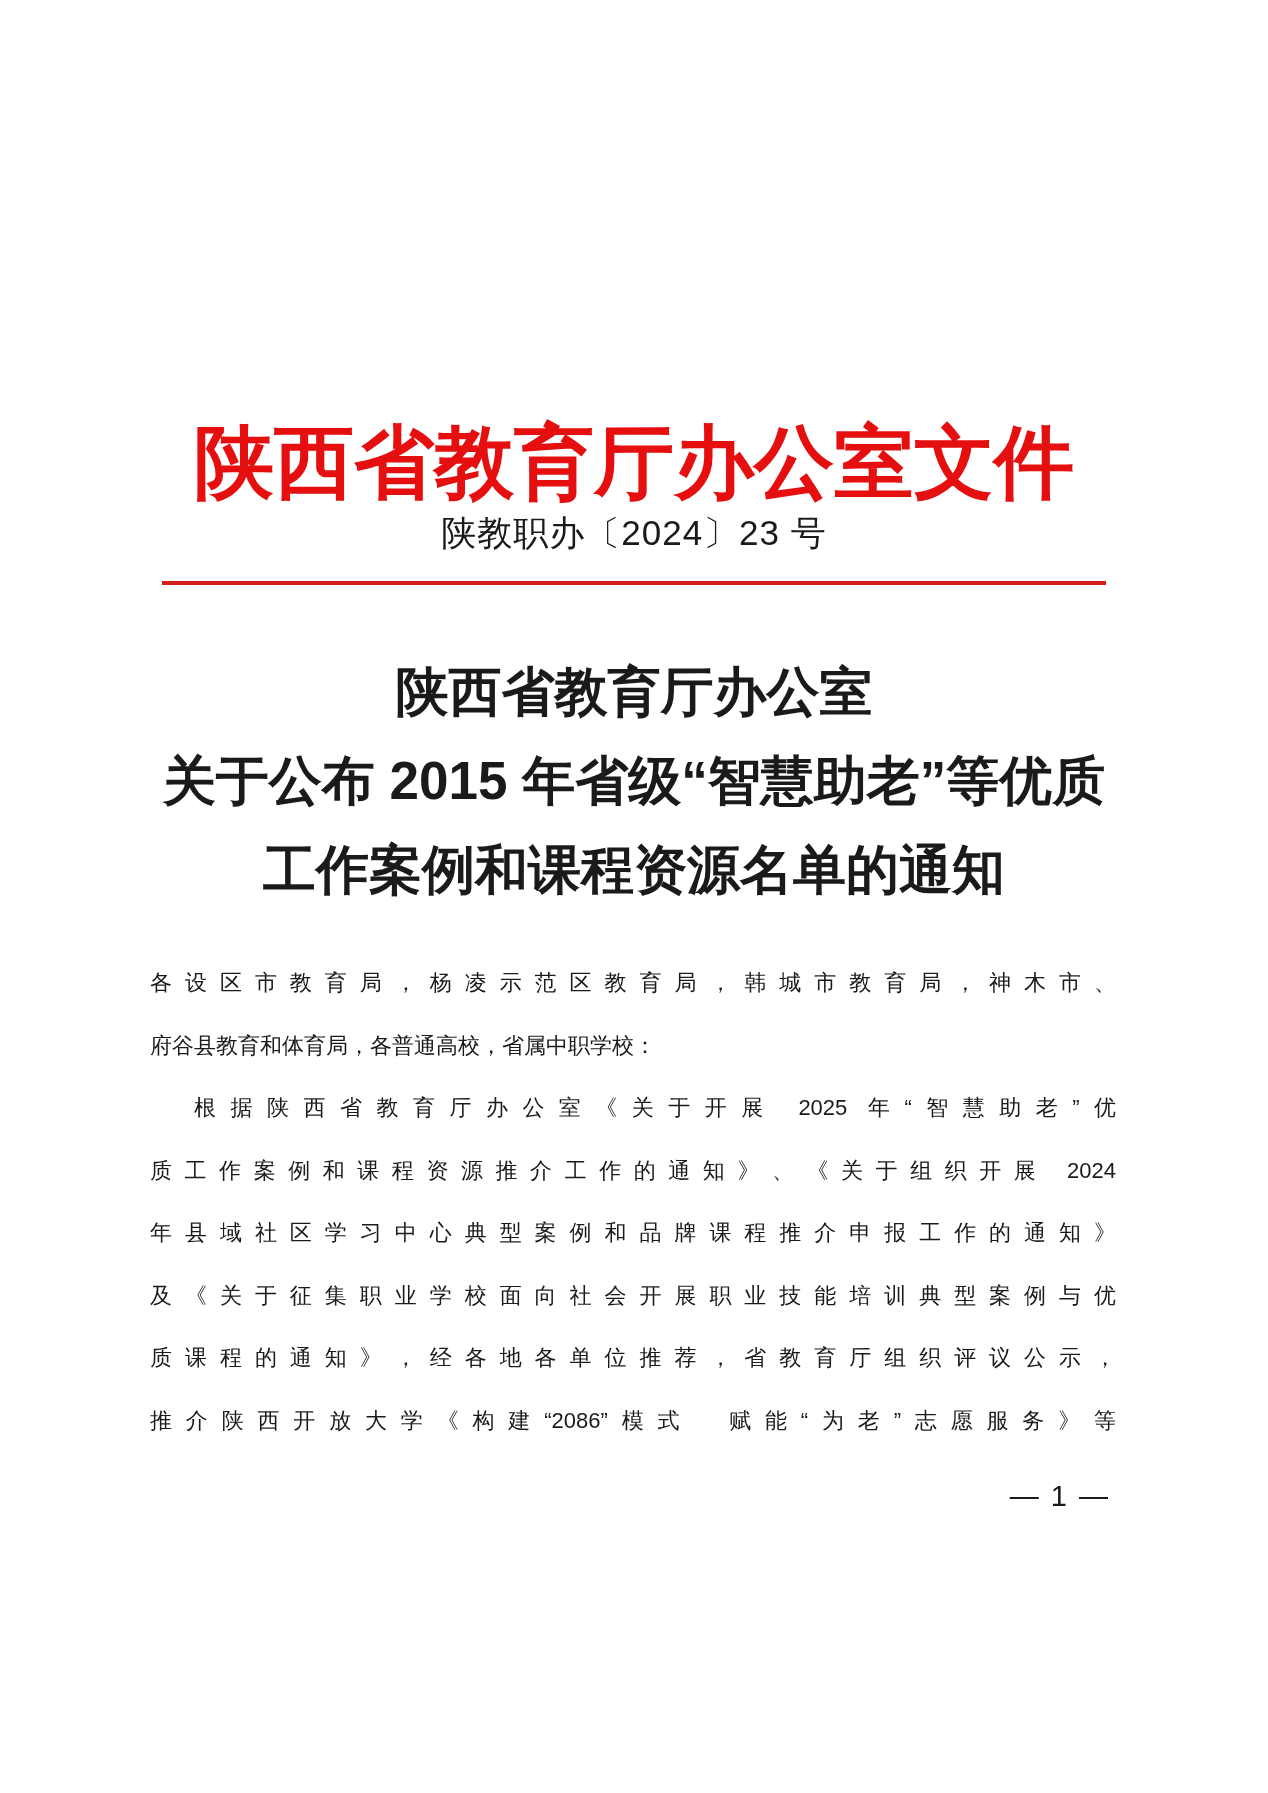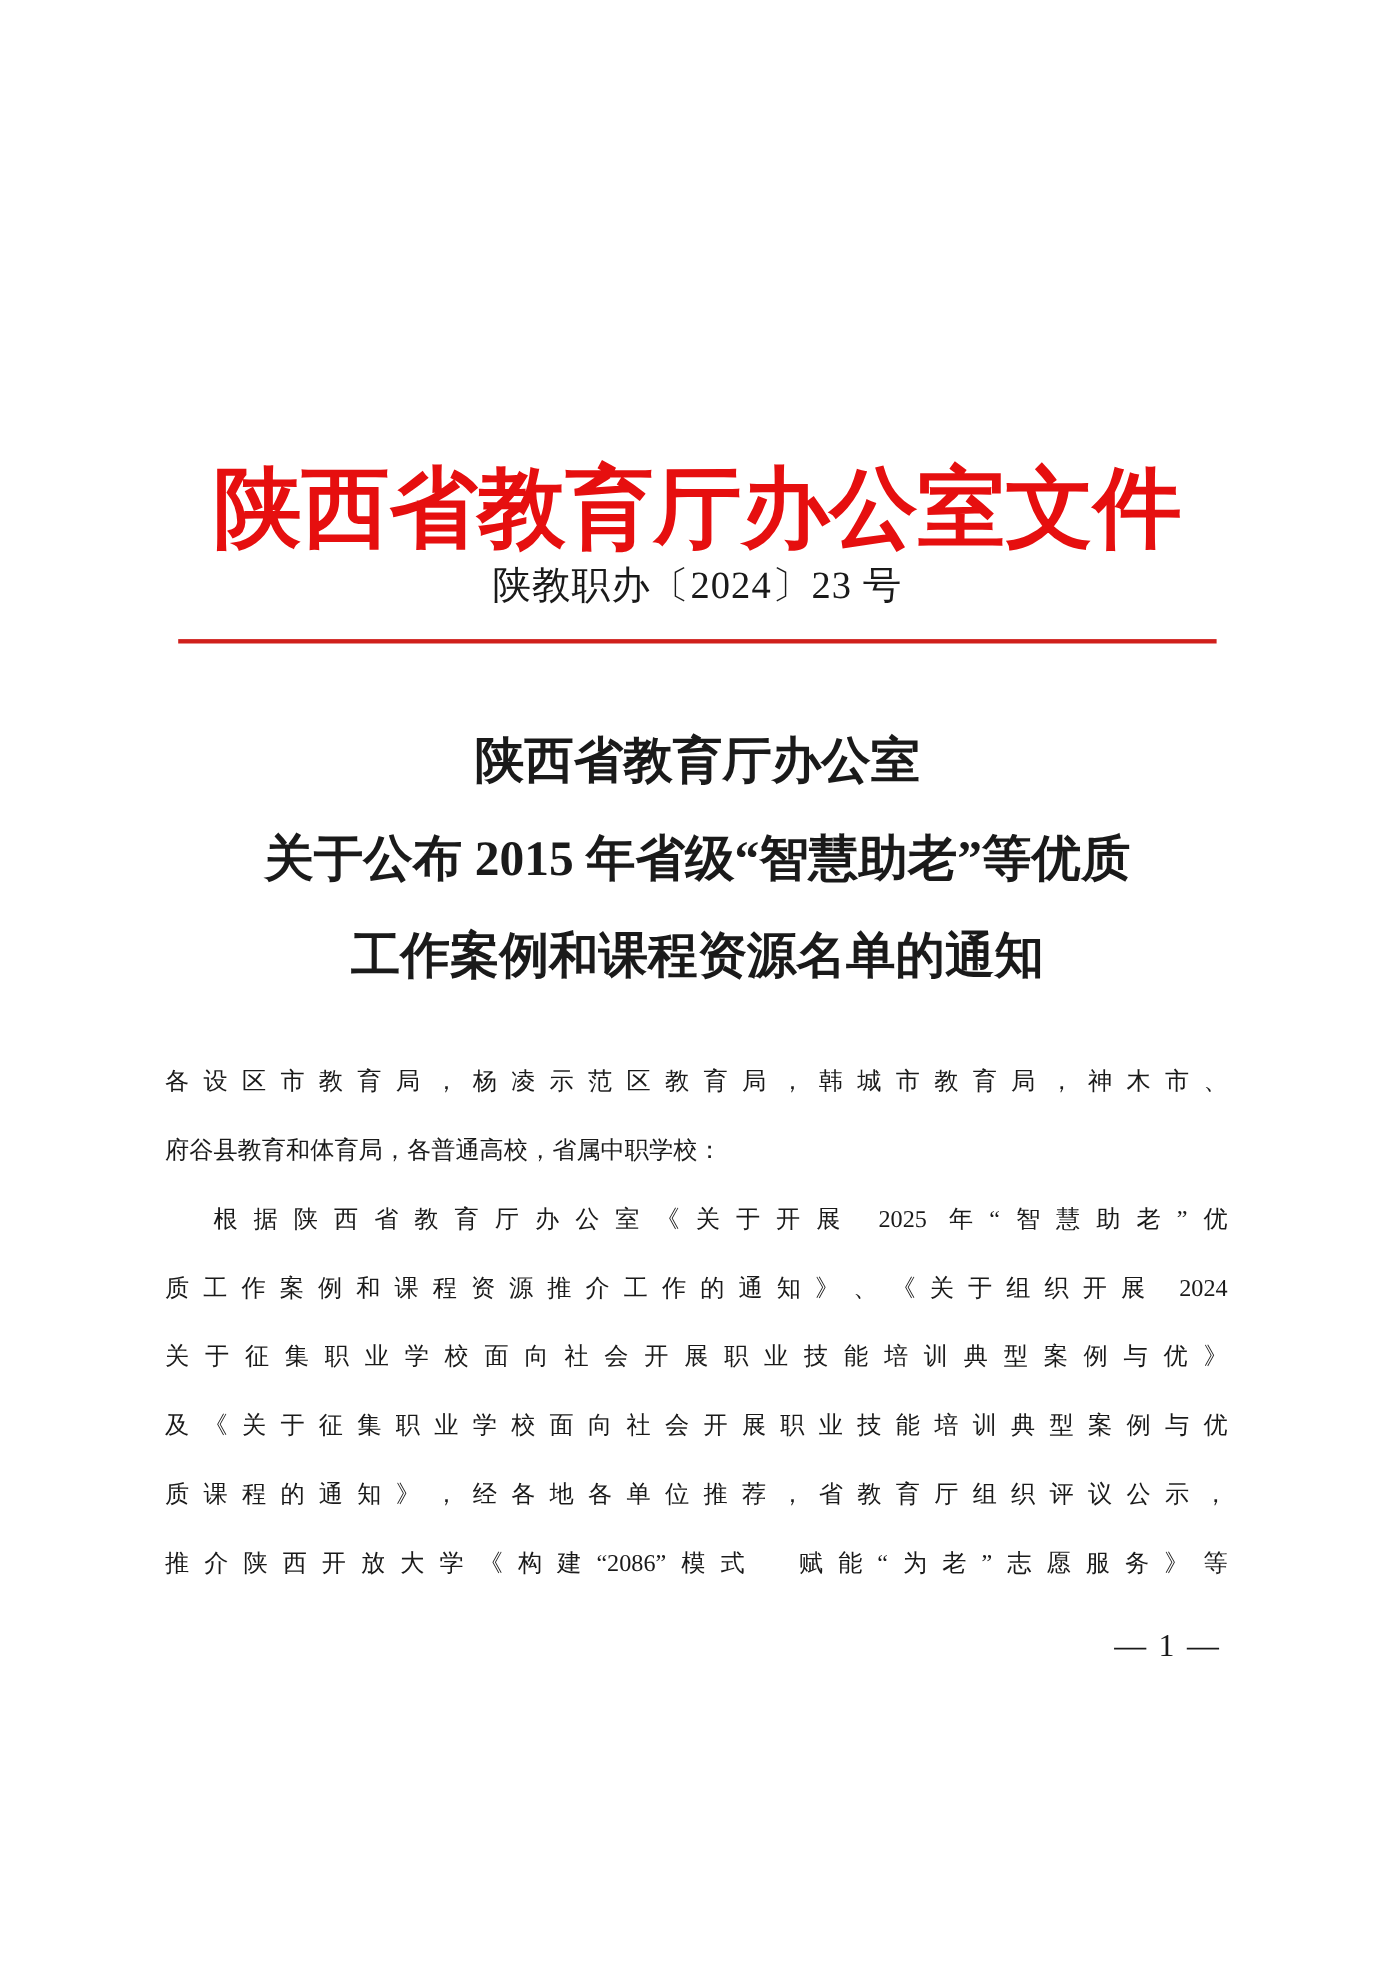--- a/index.html
+++ b/index.html
@@ -8,21 +8,21 @@
     background: #ffffff;
   }
   .page {
     position: relative;
     width: 1268px;
     height: 1793px;
     margin: 0 auto;
     background: #ffffff;
     box-sizing: border-box;
     padding-top: 415px;
-    font-family: Liberation Serif, serif;
+    font-family: Liberation Sans, sans-serif;
     color: #1a1a1a;
     overflow: hidden;
   }
   .banner {
     margin: 0;
     text-align: center;
     color: #e60f0f;
     font-weight: bold;
     font-size: 80px;
     line-height: 96px;
@@ -38,21 +38,21 @@
   .red-rule {
     width: 944px;
     height: 4px;
     margin: 26px auto 0 auto;
     background: #d0201c;
   }
   .doc-title {
     margin-top: 62px;
     text-align: center;
     font-weight: bold;
-    font-size: 45px;
+    font-size: 53px;
   }
   .title-line {
     line-height: 89px;
     white-space: nowrap;
   }
   .doc-body {
     margin: 38px 152px 0 150px;
     font-size: 22px;
     line-height: 62.5px;
   }
@@ -95,21 +95,21 @@
     <div class="title-line">陕西省教育厅办公室</div>
     <div class="title-line">关于公布 2015 年省级“智慧助老”等优质</div>
     <div class="title-line">工作案例和课程资源名单的通知</div>
   </section>
 
   <section class="doc-body">
     <p class="body-line">各设区市教育局，杨凌示范区教育局，韩城市教育局，神木市、</p>
     <p class="body-line no-stretch">府谷县教育和体育局，各普通高校，省属中职学校：</p>
     <p class="body-line indent">根据陕西省教育厅办公室《关于开展 2025 年“智慧助老”优</p>
     <p class="body-line">质工作案例和课程资源推介工作的通知》、《关于组织开展 2024</p>
-    <p class="body-line">关于征集职业学校面向社会开展职业技能培训典型案例与优》</p>
+    <p class="body-line">年县域社区学习中心典型案例和品牌课程推介申报工作的通知》</p>
     <p class="body-line">及《关于征集职业学校面向社会开展职业技能培训典型案例与优</p>
     <p class="body-line">质课程的通知》，经各地各单位推荐，省教育厅组织评议公示，</p>
     <p class="body-line">推介陕西开放大学《构建“2086”模式　赋能“为老”志愿服务》等</p>
   </section>
 
   <footer class="page-footer">
     <span>— 1 —</span>
   </footer>
 
 </div>

